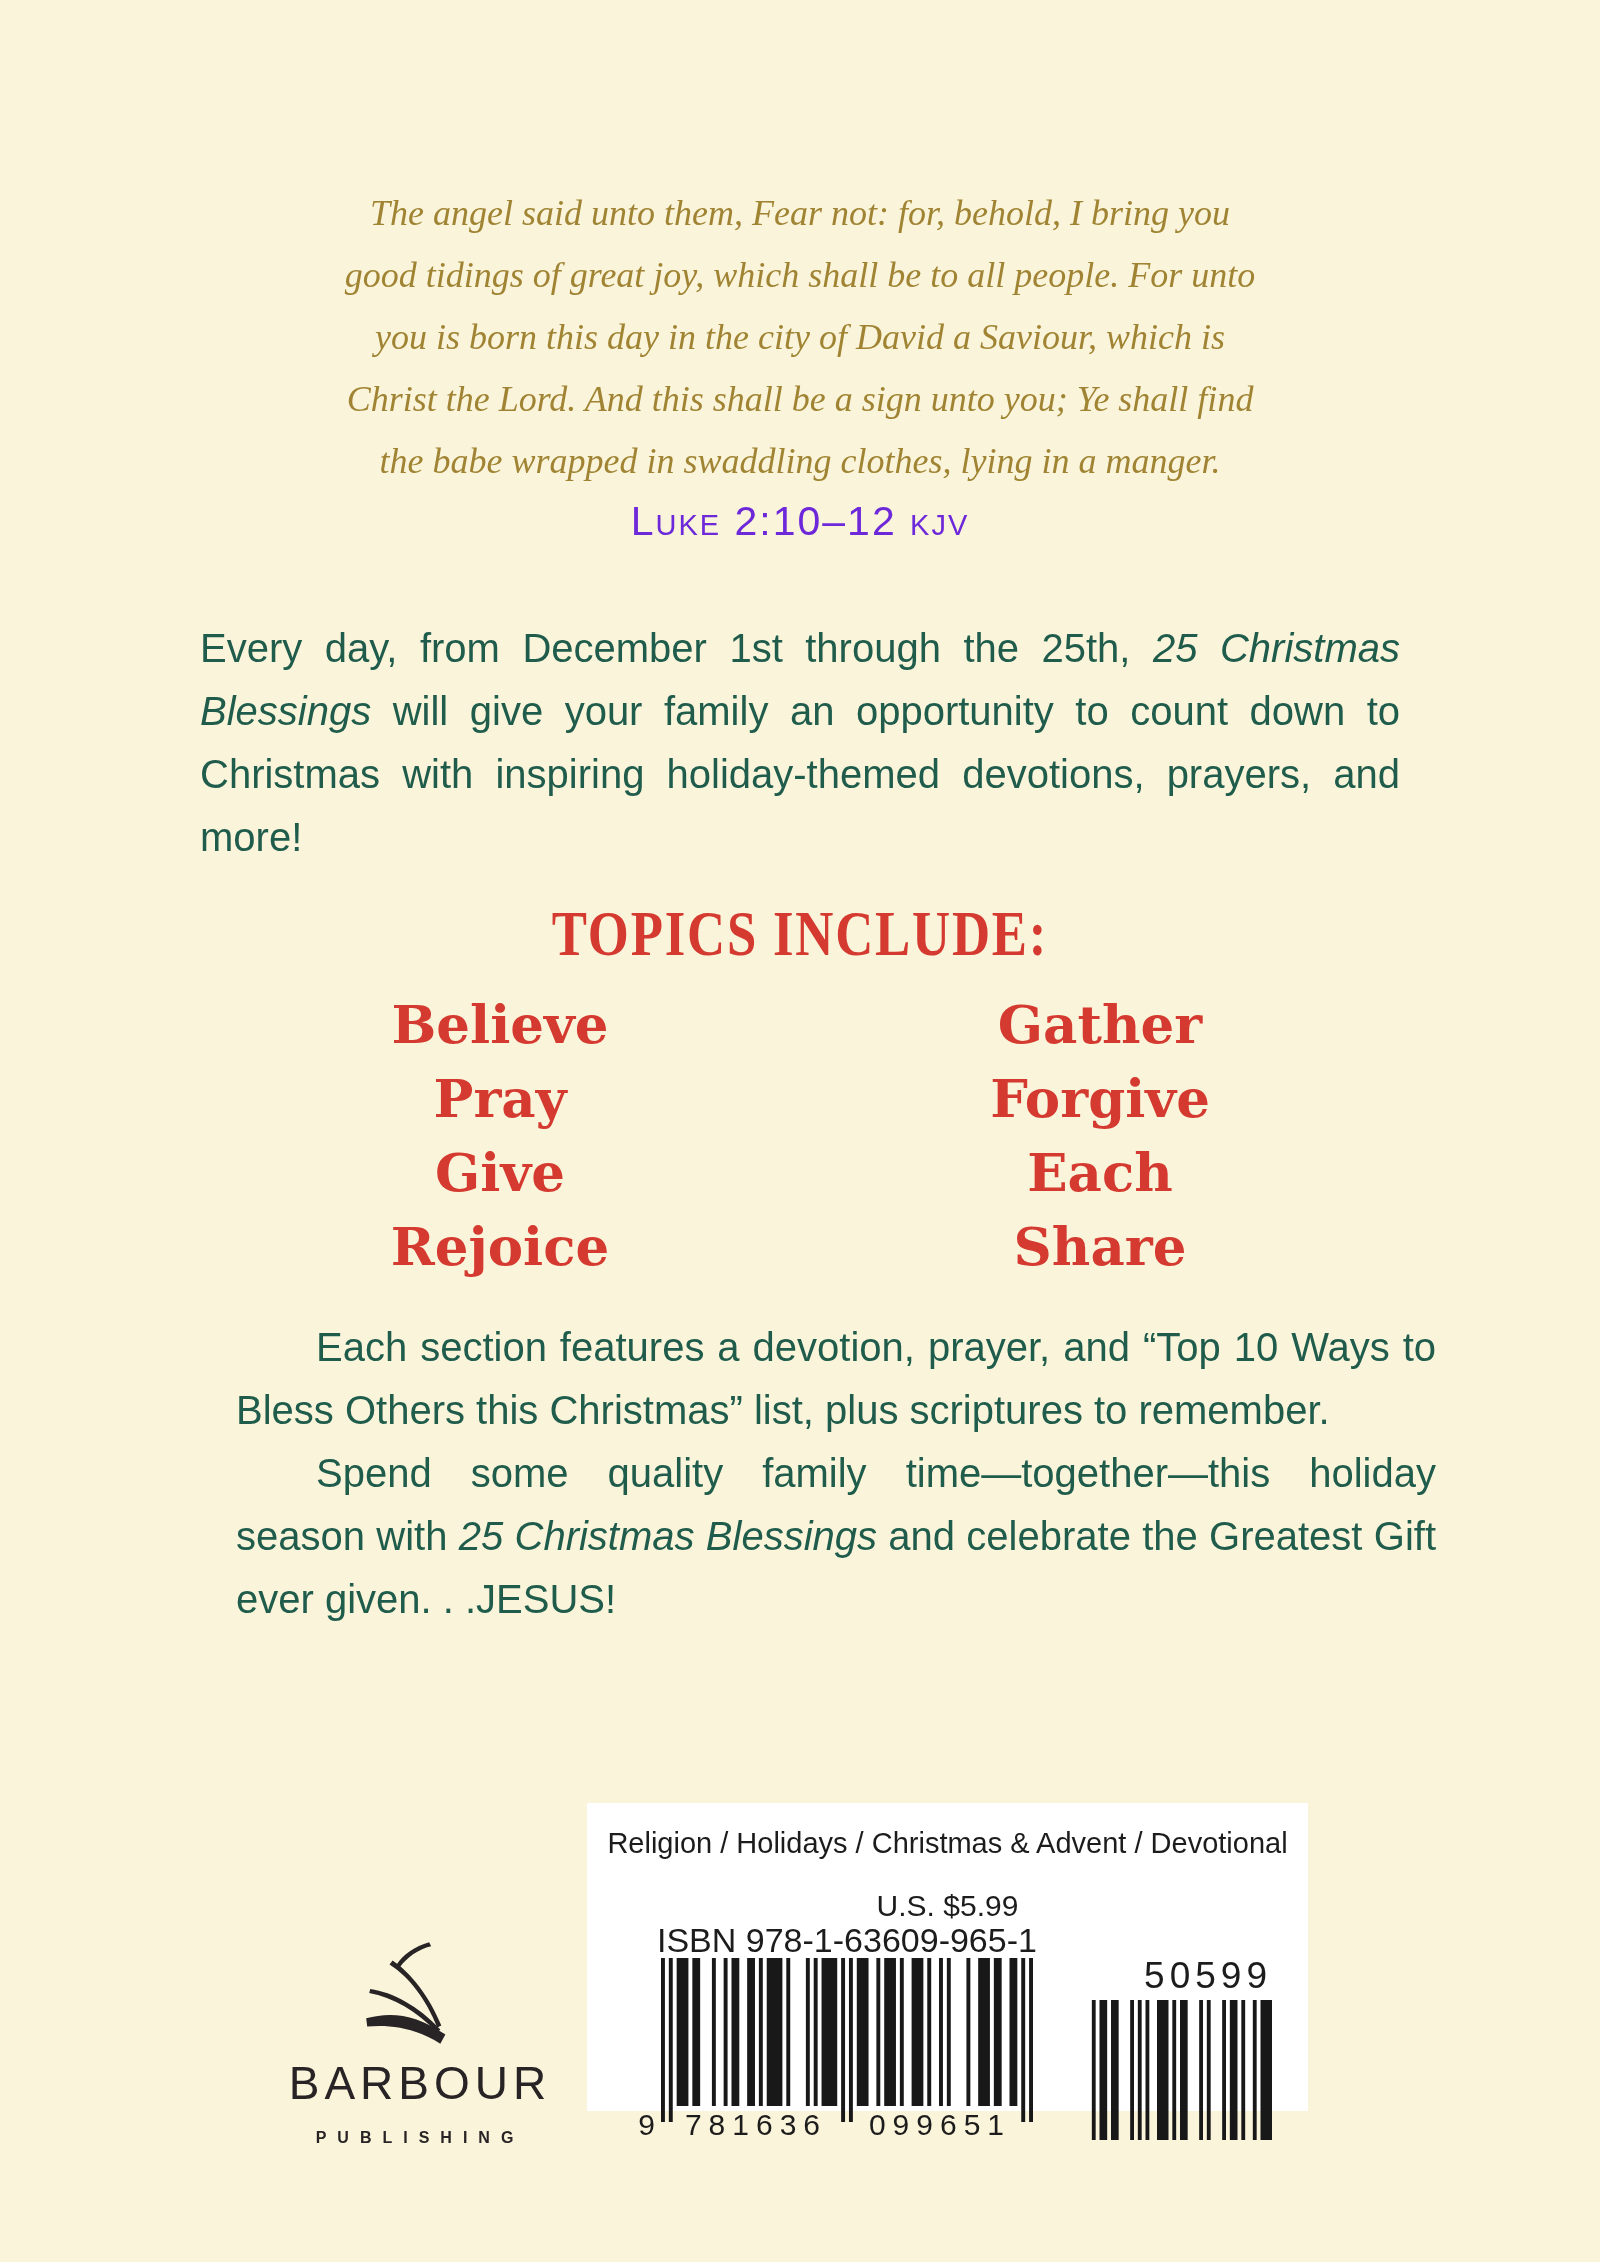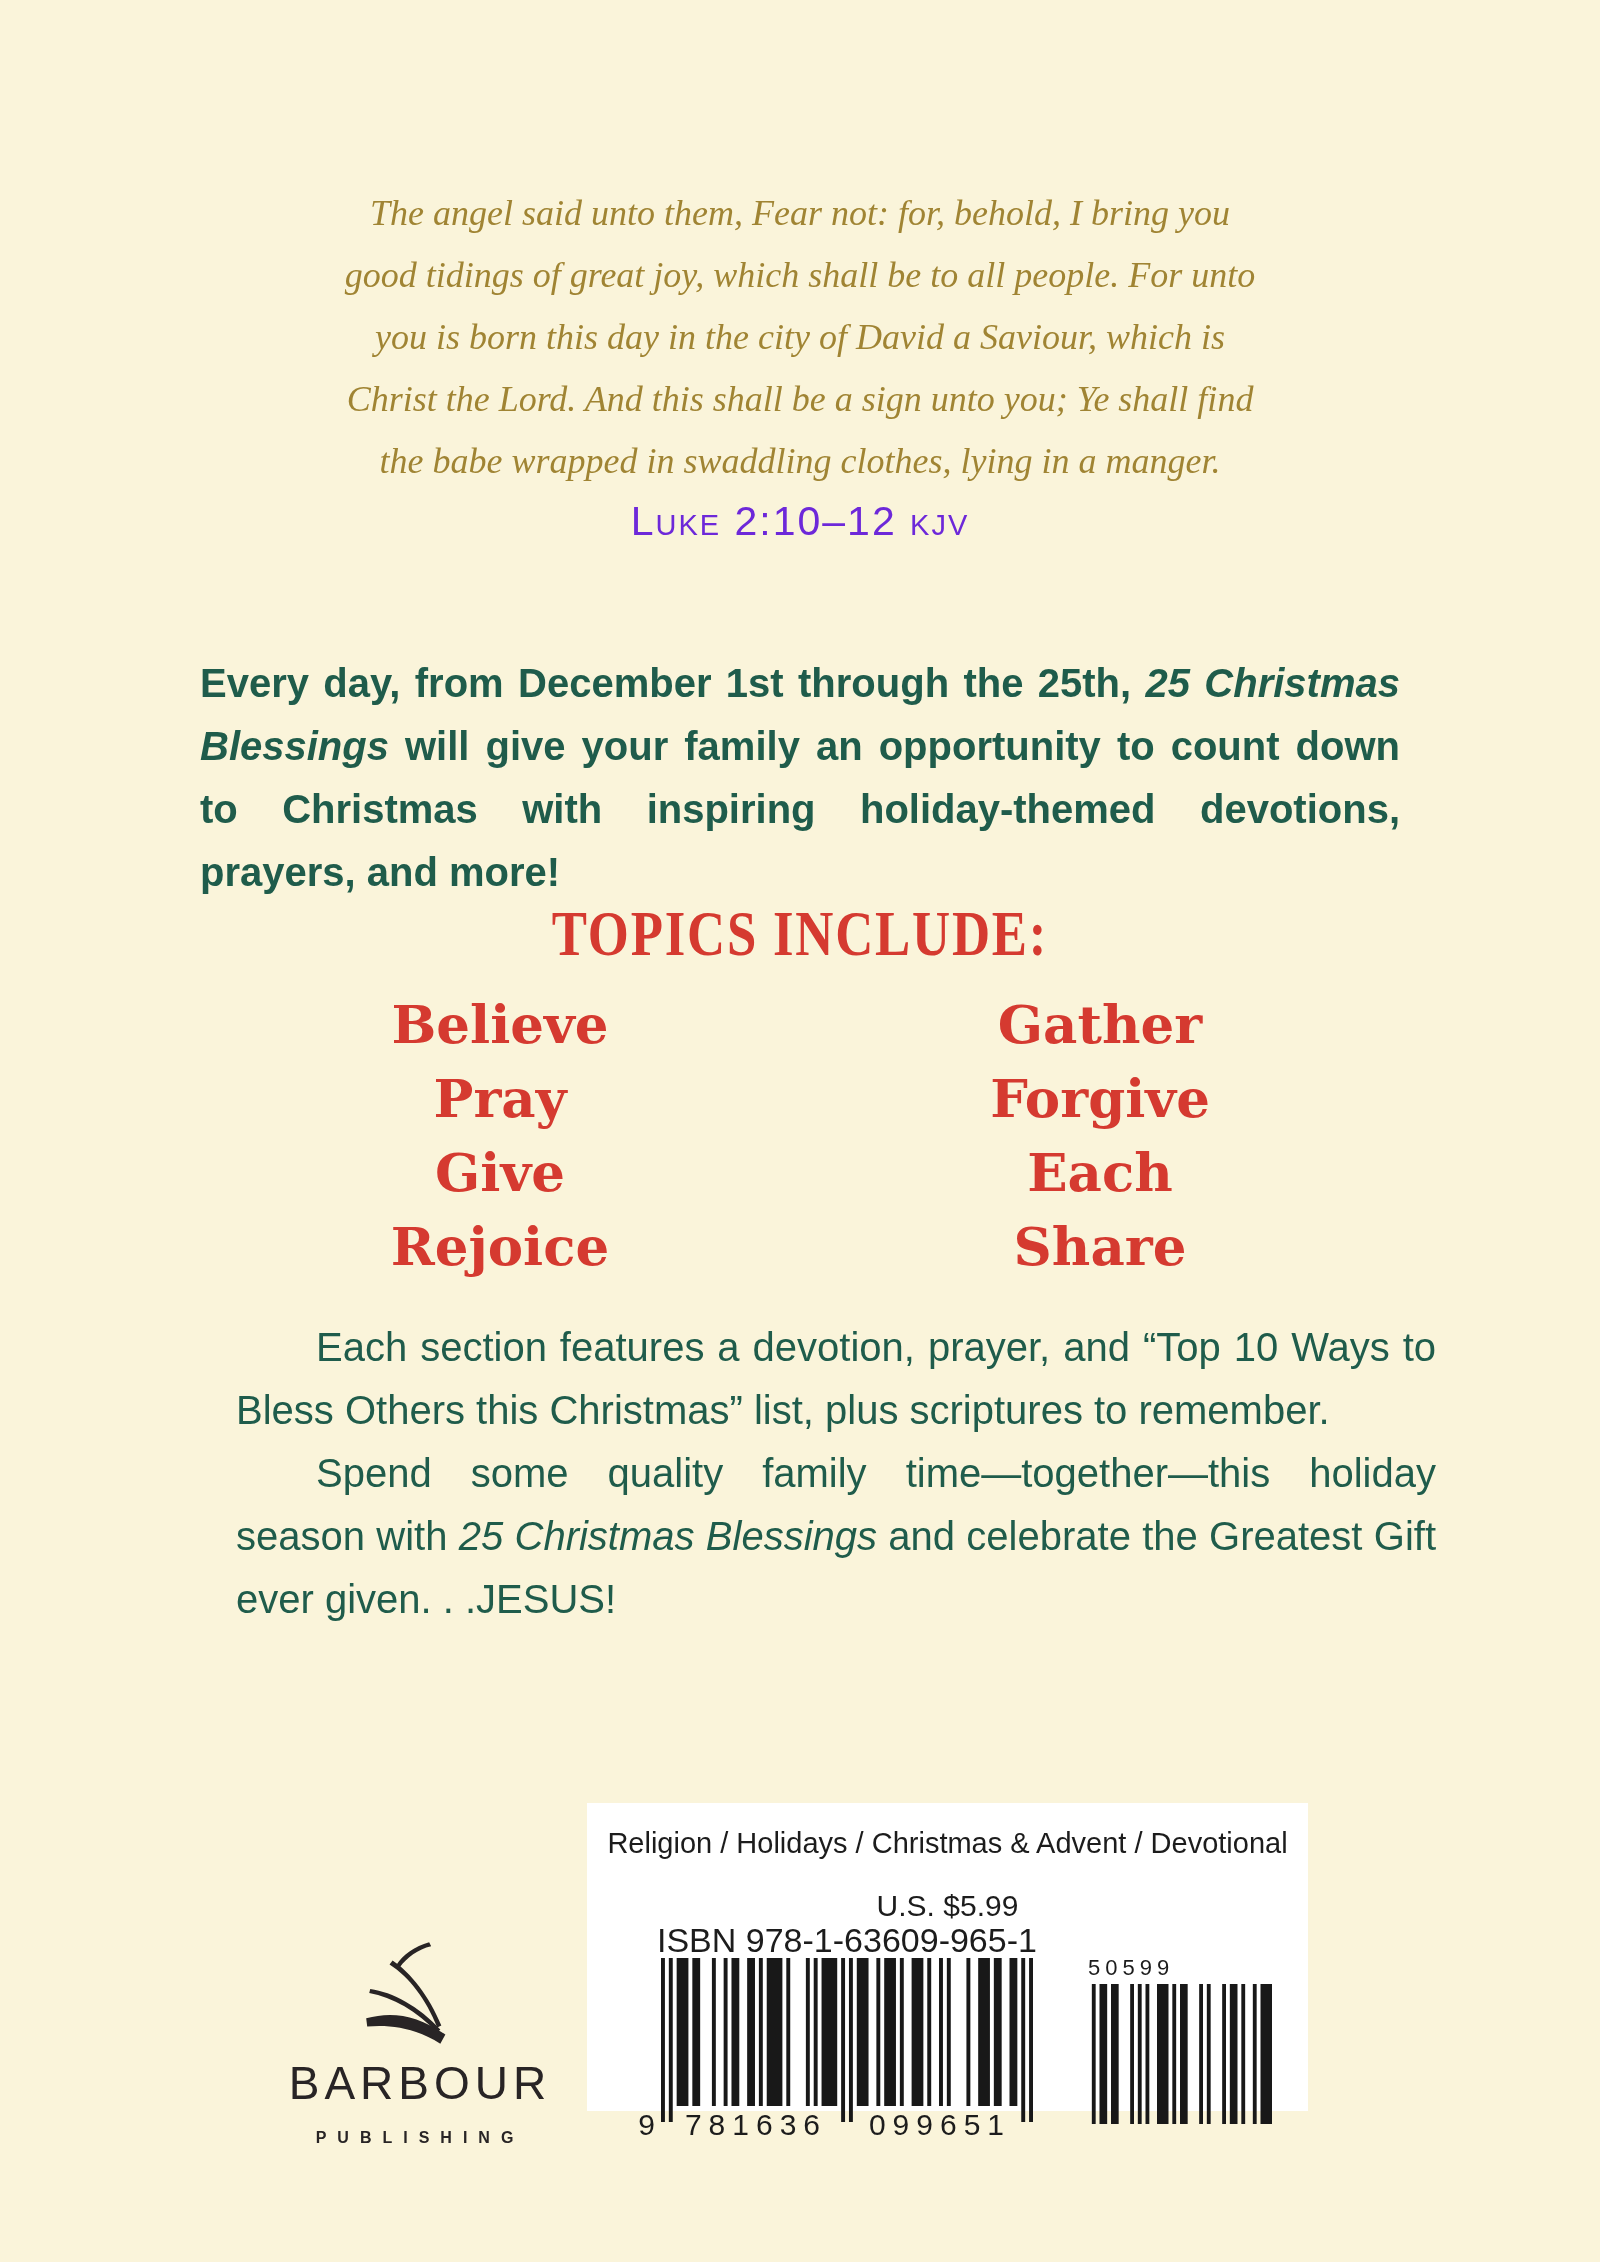--- a/index.html
+++ b/index.html
@@ -51,21 +51,21 @@
     position: absolute;
     left: 200px;
     width: 1200px;
     color: #1F5C4B;
     font-size: 40px;
     line-height: 63px;
     text-align: justify;
   }
   .copy p { margin: 0; }
   .copy .book-title { font-style: italic; }
-  .intro { top: 652px; font-weight: bold; }
+  .intro { top: 617px; }
   .body2 { top: 1316px; margin-left: 36px; }
   .body2 p { text-indent: 80px; }
 
   
   .topics {
     position: absolute;
     top: 898px;
     left: 200px;
     width: 1200px;
     text-align: center;
@@ -140,22 +140,22 @@
   .ean-d-left  { left: 14px;  width: 162px; text-align: center; letter-spacing: 7px; }
   .ean-d-right { left: 198px; width: 162px; text-align: center; letter-spacing: 7px; }
   .addon {
     position: absolute;
     left: 501px;
     top: 152px;
     width: 184px;
   }
   .addon-digits {
     width: 100%;
-    text-align: left;
-    font-size: 22px;
+    text-align: right;
+    font-size: 37px;
     letter-spacing: 5px;
   }
   .addon svg { margin-top: 3px; }
 
   
   .publisher {
     position: absolute;
     left: 240px;
     top: 1936px;
     width: 360px;

